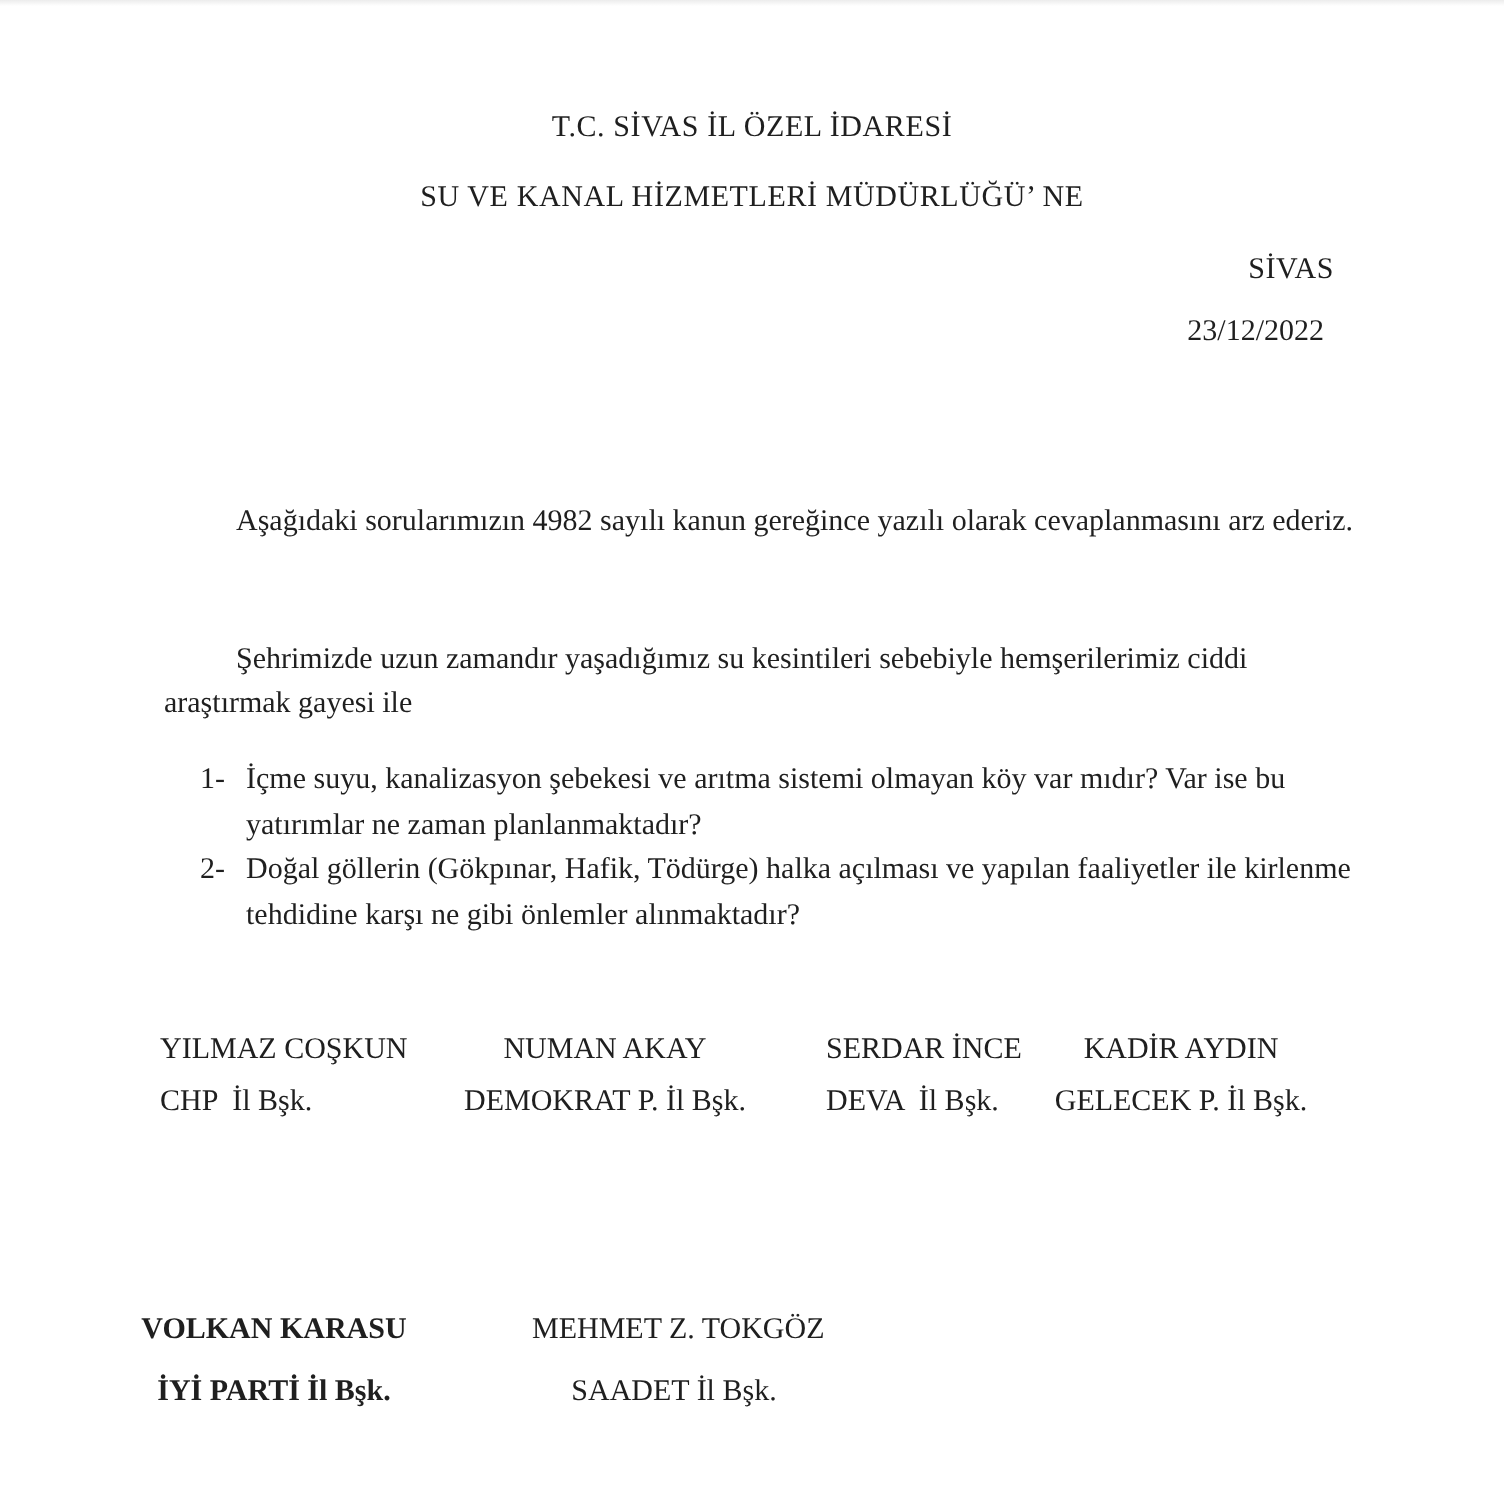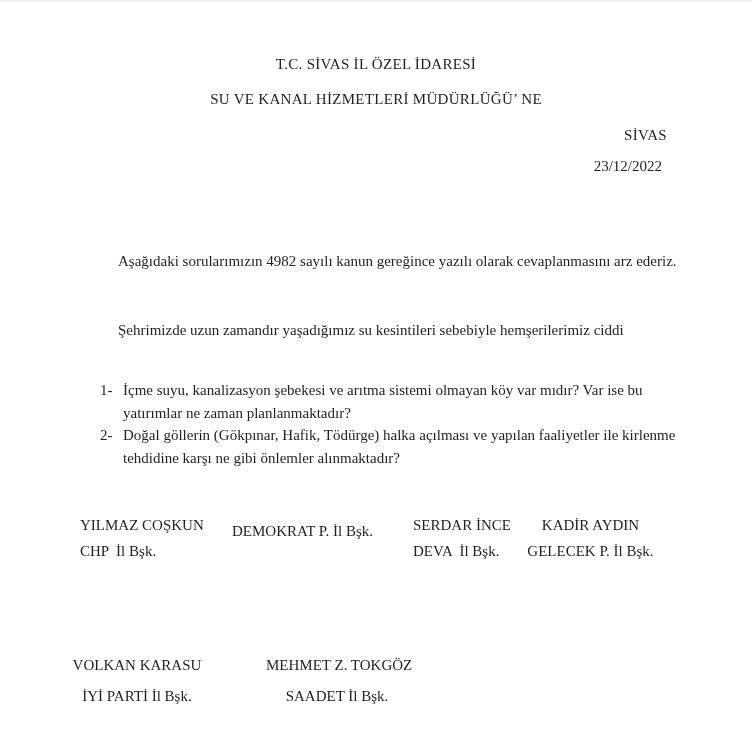--- a/index.html
+++ b/index.html
@@ -86,39 +86,40 @@
   .sig-col.align-left { text-align: left; }
   .sig-name { white-space: pre; }
   .sig-title { white-space: pre; margin-top: 6px; }
   .row2 .sig-title { margin-top: 11px; }
   
   .s1c1 { top: 515px; left: 80px;  width: 125px; }
   .s1c2 { top: 515px; left: 230px; width: 145px; }
   .s1c3 { top: 515px; left: 413px; width: 105px; }
   .s1c4 { top: 515px; left: 527px; width: 127px; }
   
-  .s2c1 { top: 655px; left: 70px;  width: 134px; }
+  .s2c1 { top: 655px; left: 70px;  width: 134px; font-weight: bold; }
   .s2c2 { top: 655px; left: 266px; width: 142px; }
 </style>
 </head>
 <body>
 
 <div class="page">
   <div class="top-edge"></div>
 
   <div class="h-line h1">T.C. SİVAS İL ÖZEL İDARESİ</div>
   <div class="h-line h2">SU VE KANAL HİZMETLERİ MÜDÜRLÜĞÜ’ NE</div>
 
   <div class="place">SİVAS</div>
   <div class="date">23/12/2022</div>
 
   <div class="para1">Aşağıdaki sorularımızın 4982 sayılı kanun gereğince yazılı olarak cevaplanmasını arz ederiz.</div>
 
   <div class="para2">
     <div class="p-line line-first">Şehrimizde uzun zamandır yaşadığımız su kesintileri sebebiyle hemşerilerimiz ciddi</div>
+    <div class="p-line">araştırmak gayesi ile</div>
   </div>
 
   <div class="questions">
     <div class="question">
       <div class="q-num">1-</div>
       <div class="q-lines">
         <div class="q-line">İçme suyu, kanalizasyon şebekesi ve arıtma sistemi olmayan köy var mıdır? Var ise bu</div>
         <div class="q-line">yatırımlar ne zaman planlanmaktadır?</div>
       </div>
     </div>
@@ -129,20 +130,21 @@
         <div class="q-line">tehdidine karşı ne gibi önlemler alınmaktadır?</div>
       </div>
     </div>
   </div>
 
   <div class="sig-col s1c1 align-left row1">
     <div class="sig-name">YILMAZ COŞKUN</div>
     <div class="sig-title">CHP  İl Bşk.</div>
   </div>
   <div class="sig-col s1c2 row1">
+    <div class="sig-name">NUMAN AKAY</div>
     <div class="sig-title">DEMOKRAT P. İl Bşk.</div>
   </div>
   <div class="sig-col s1c3 align-left row1">
     <div class="sig-name">SERDAR İNCE</div>
     <div class="sig-title">DEVA  İl Bşk.</div>
   </div>
   <div class="sig-col s1c4 row1">
     <div class="sig-name">KADİR AYDIN</div>
     <div class="sig-title">GELECEK P. İl Bşk.</div>
   </div>

